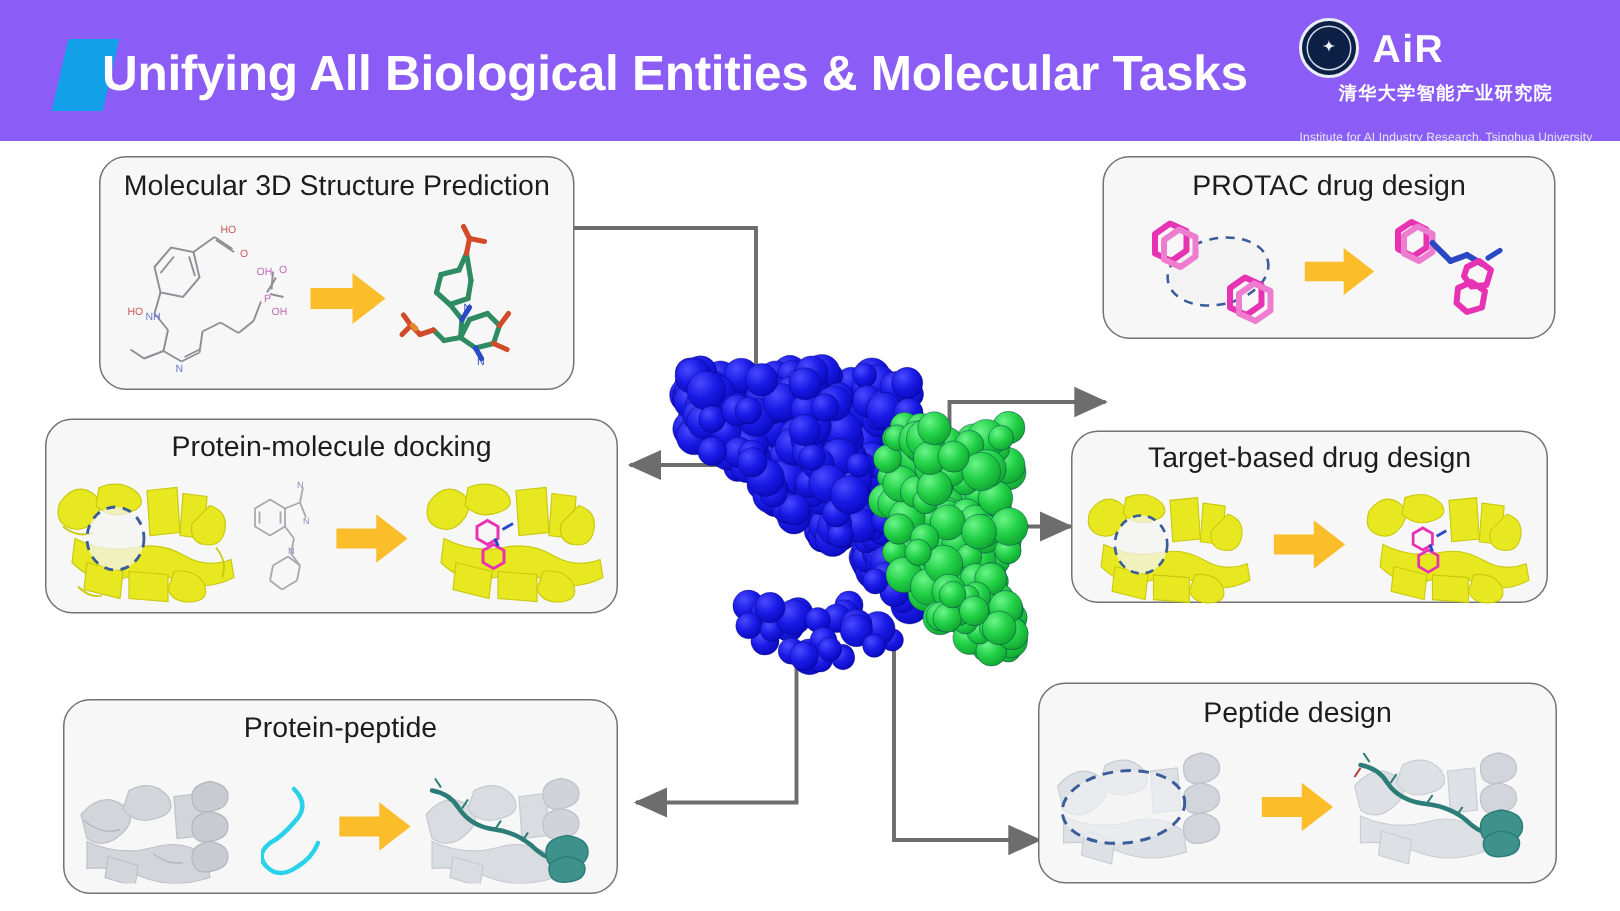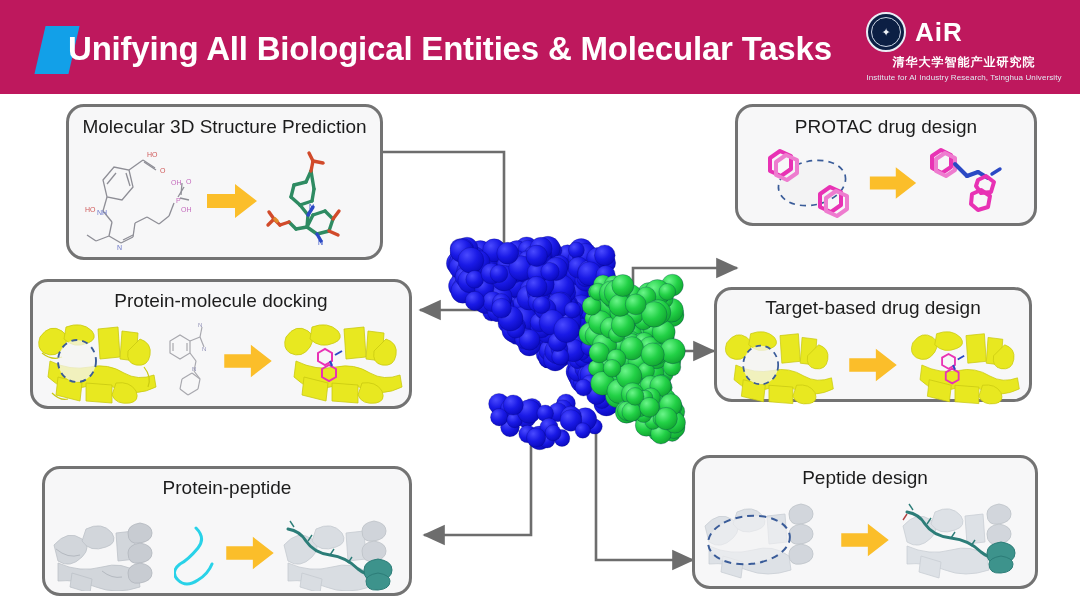--- a/index.html
+++ b/index.html
@@ -6,21 +6,21 @@
   body{
     width:1080px;height:607px;
     background:#ffffff;
     font-family:"Liberation Sans", sans-serif;
     overflow:hidden;
     position:relative;
   }
   
   #banner{
     position:absolute;left:0;top:0;width:1080px;height:94px;
-    background:#be185d;
+    background:#8b5cf6;
   }
   #banner-accent{
     position:absolute;left:40px;top:26px;width:34px;height:48px;
     background:#12a0e8;
     transform:skewX(-13deg);
   }
   #banner-title{
     position:absolute;left:68px;top:30px;
     color:#ffffff;
     font-size:33px;font-weight:bold;letter-spacing:-0.2px;
@@ -48,27 +48,27 @@
   #logo-air{
     color:#ffffff;font-size:26px;font-weight:bold;letter-spacing:1px;
     line-height:1;
   }
   #logo-cn{
     color:#ffffff;font-size:12px;font-weight:bold;letter-spacing:1px;
     text-align:center;margin-top:2px;
   }
   #logo-en{
     color:#e2e8f2;font-size:8px;letter-spacing:0.1px;
-    text-align:center;margin-top:2px;white-space:nowrap;
+    text-align:center;margin-top:16px;white-space:nowrap;
   }
   
   .card{
     position:absolute;
     background:#f7f7f8;
-    border:3px solid #737373;
+    border:1px solid #737373;
     border-radius:18px;
     box-sizing:border-box;
   }
   .card-title{
     position:absolute;left:0;right:0;
     text-align:center;
     color:#1c1c1c;
     font-size:19px;
     line-height:1.15;
     font-family:"Liberation Sans", sans-serif;

